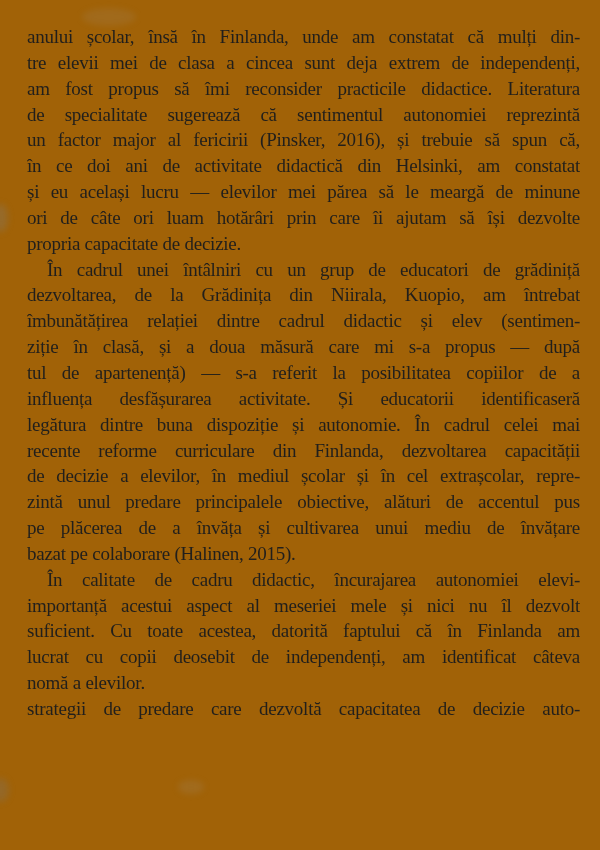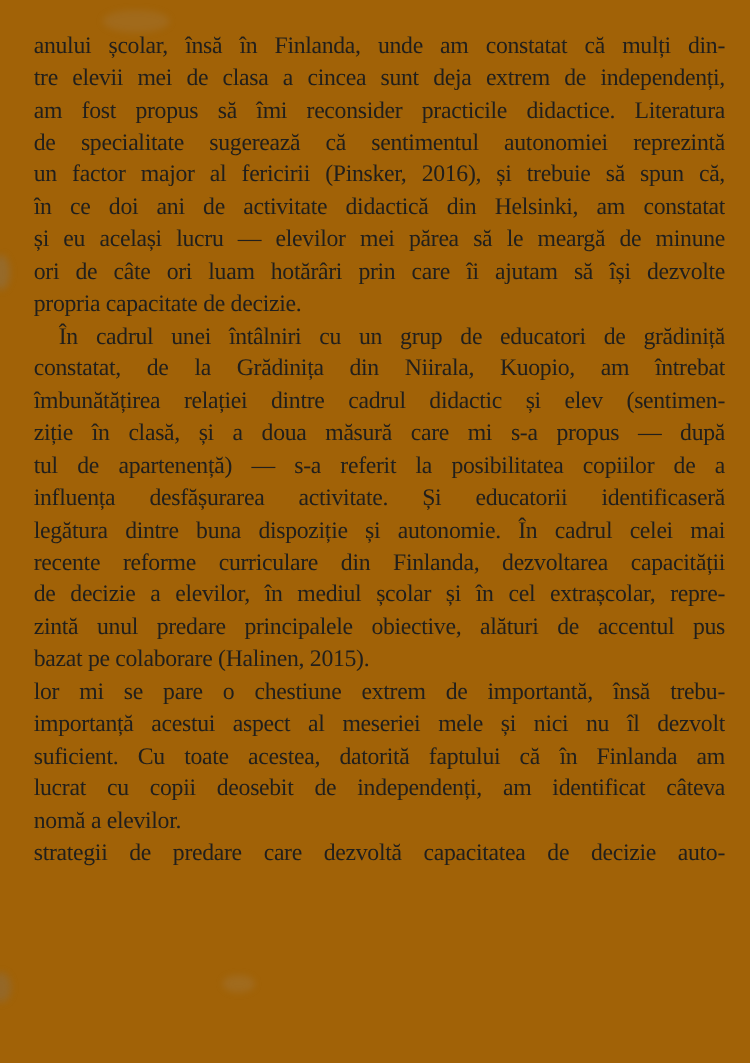--- a/index.html
+++ b/index.html
@@ -58,33 +58,34 @@
         <div class="line">am fost propus să îmi reconsider practicile didactice. Literatura</div>
         <div class="line">de specialitate sugerează că sentimentul autonomiei reprezintă</div>
         <div class="line">un factor major al fericirii (Pinsker, 2016), și trebuie să spun că,</div>
         <div class="line">în ce doi ani de activitate didactică din Helsinki, am constatat</div>
         <div class="line">și eu același lucru — elevilor mei părea să le meargă de minune</div>
         <div class="line">ori de câte ori luam hotărâri prin care îi ajutam să își dezvolte</div>
         <div class="line last">propria capacitate de decizie.</div>
       </div>
       <div class="paragraph">
         <div class="line indent">În cadrul unei întâlniri cu un grup de educatori de grădiniță</div>
-        <div class="line">constatat, de la Grădinița din Niirala, Kuopio, am întrebat</div>
+        <div class="line">dezvoltarea, de la Grădinița din Niirala, Kuopio, am întrebat</div>
         <div class="line">îmbunătățirea relației dintre cadrul didactic și elev (sentimen-</div>
         <div class="line">ziție în clasă, și a doua măsură care mi s-a propus — după</div>
         <div class="line">tul de apartenență) — s-a referit la posibilitatea copiilor de a</div>
         <div class="line">influența desfășurarea activitate. Și educatorii identificaseră</div>
         <div class="line">legătura dintre buna dispoziție și autonomie. În cadrul celei mai</div>
         <div class="line">recente reforme curriculare din Finlanda, dezvoltarea capacității</div>
         <div class="line">de decizie a elevilor, în mediul școlar și în cel extrașcolar, repre-</div>
         <div class="line">zintă unul predare principalele obiective, alături de accentul pus</div>
+        <div class="line">pe plăcerea de a învăța și cultivarea unui mediu de învățare</div>
         <div class="line last">bazat pe colaborare (Halinen, 2015).</div>
       </div>
       <div class="paragraph">
-        <div class="line">lor mi se pare o chestiune extrem de importantă, însă trebu-</div>
+        <div class="line indent">În calitate de cadru didactic, încurajarea autonomiei elevi-</div>
         <div class="line">importanță acestui aspect al meseriei mele și nici nu îl dezvolt</div>
         <div class="line">suficient. Cu toate acestea, datorită faptului că în Finlanda am</div>
         <div class="line">lucrat cu copii deosebit de independenți, am identificat câteva</div>
         <div class="line last">nomă a elevilor.</div>
         <div class="line">strategii de predare care dezvoltă capacitatea de decizie auto-</div>
       </div>
     </div>
 </div>
 
 </body></html>

